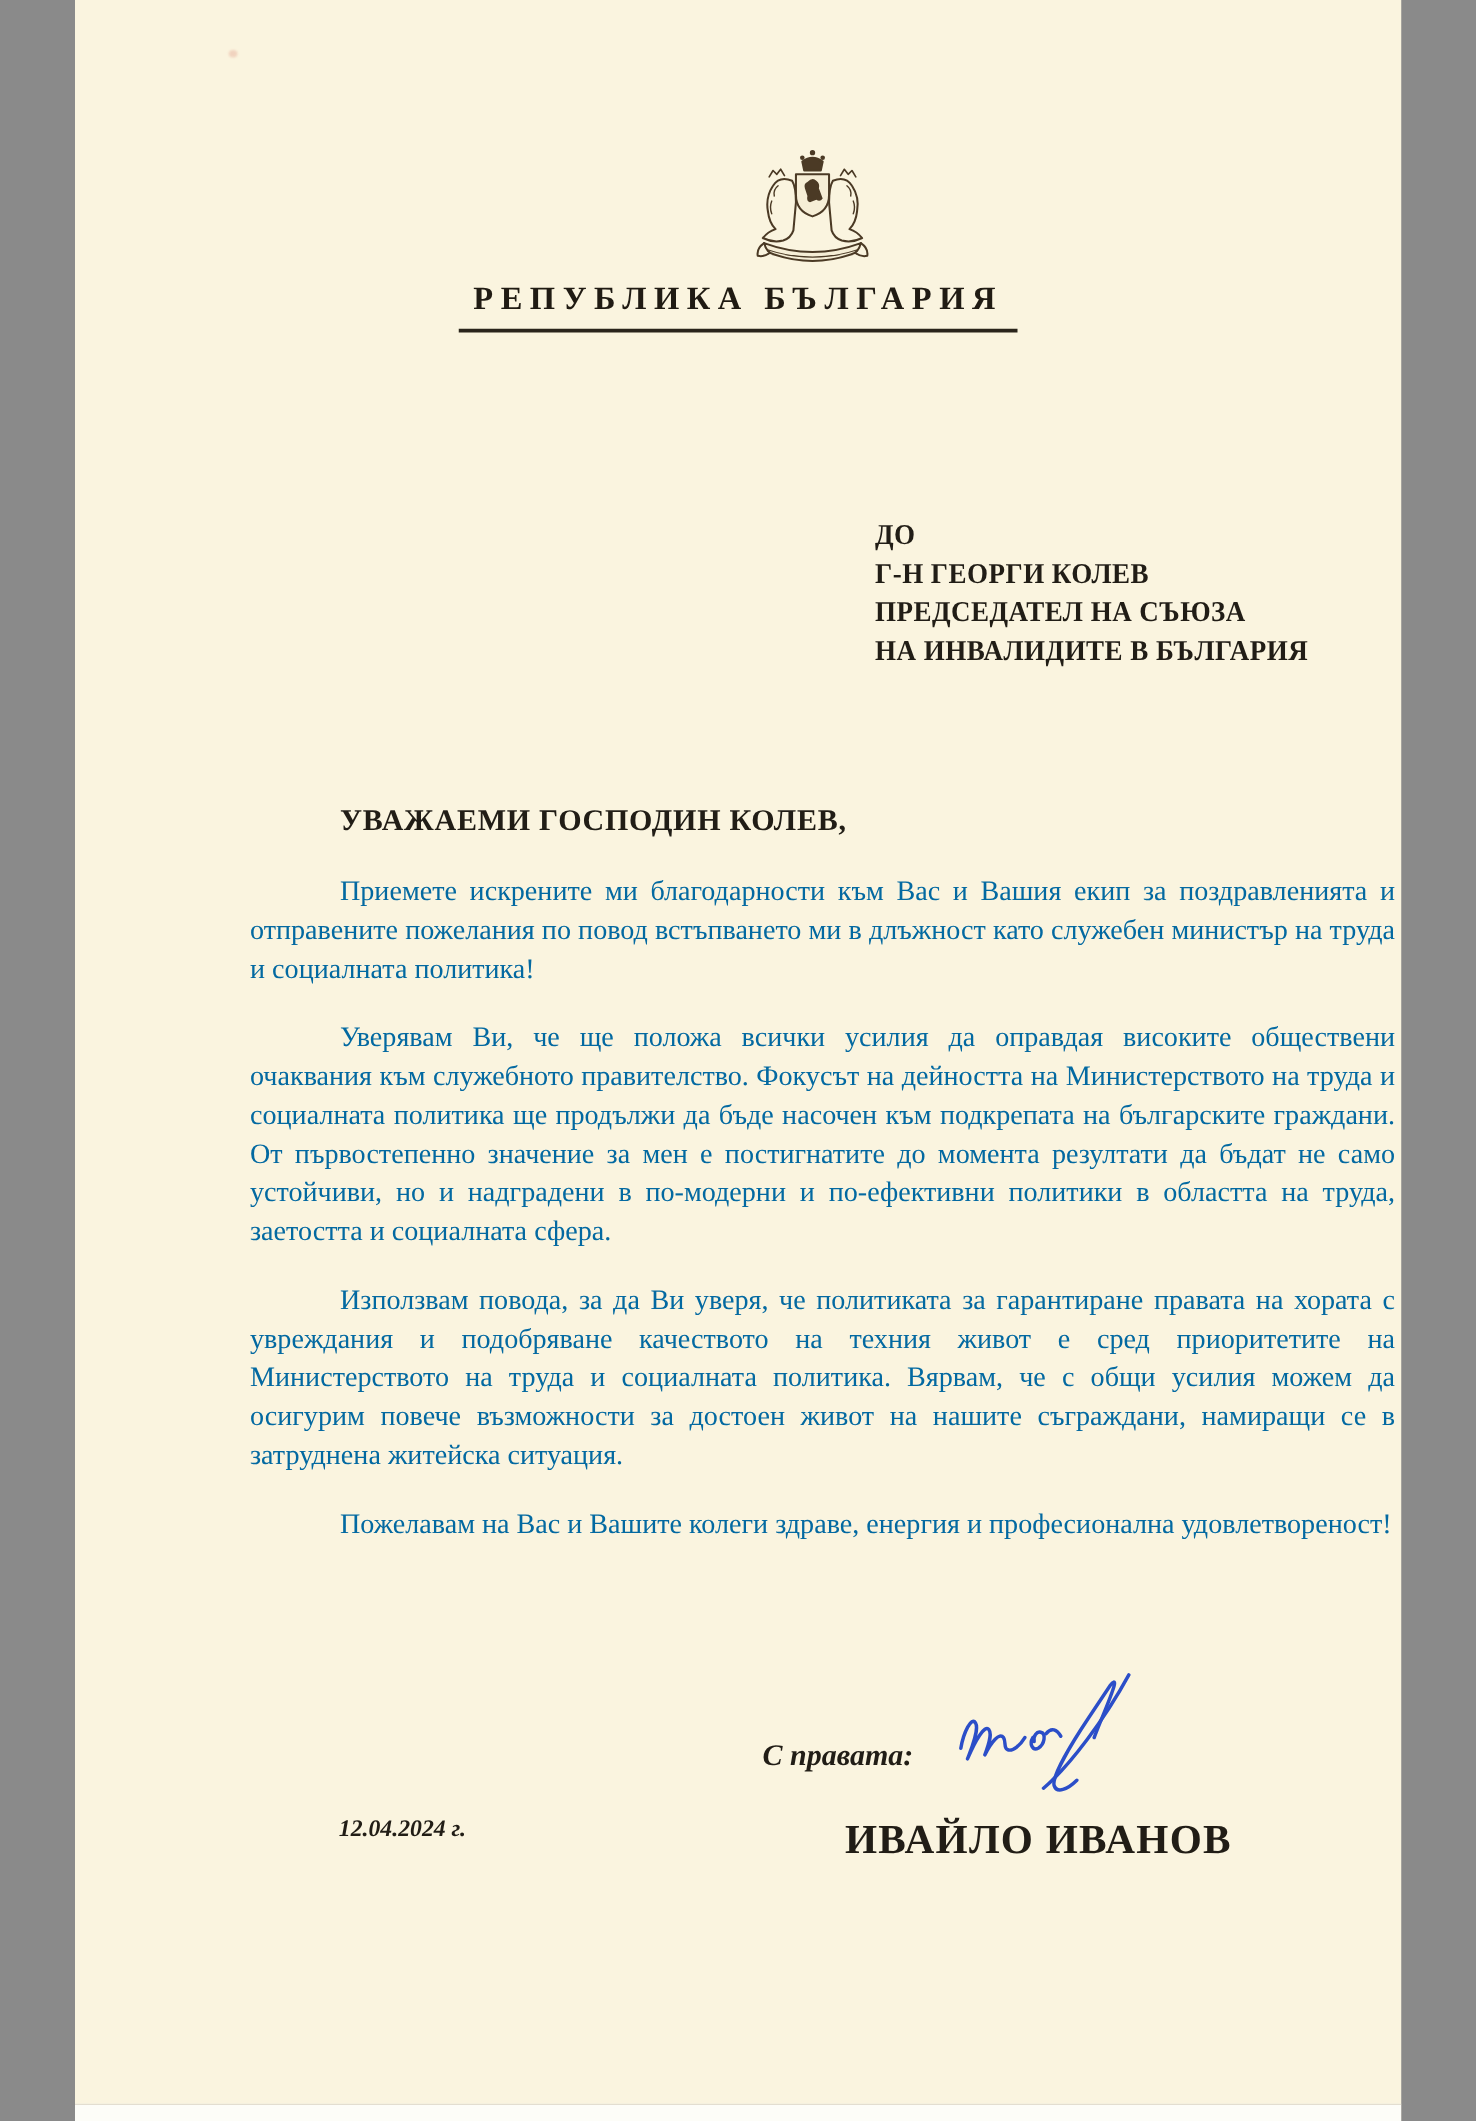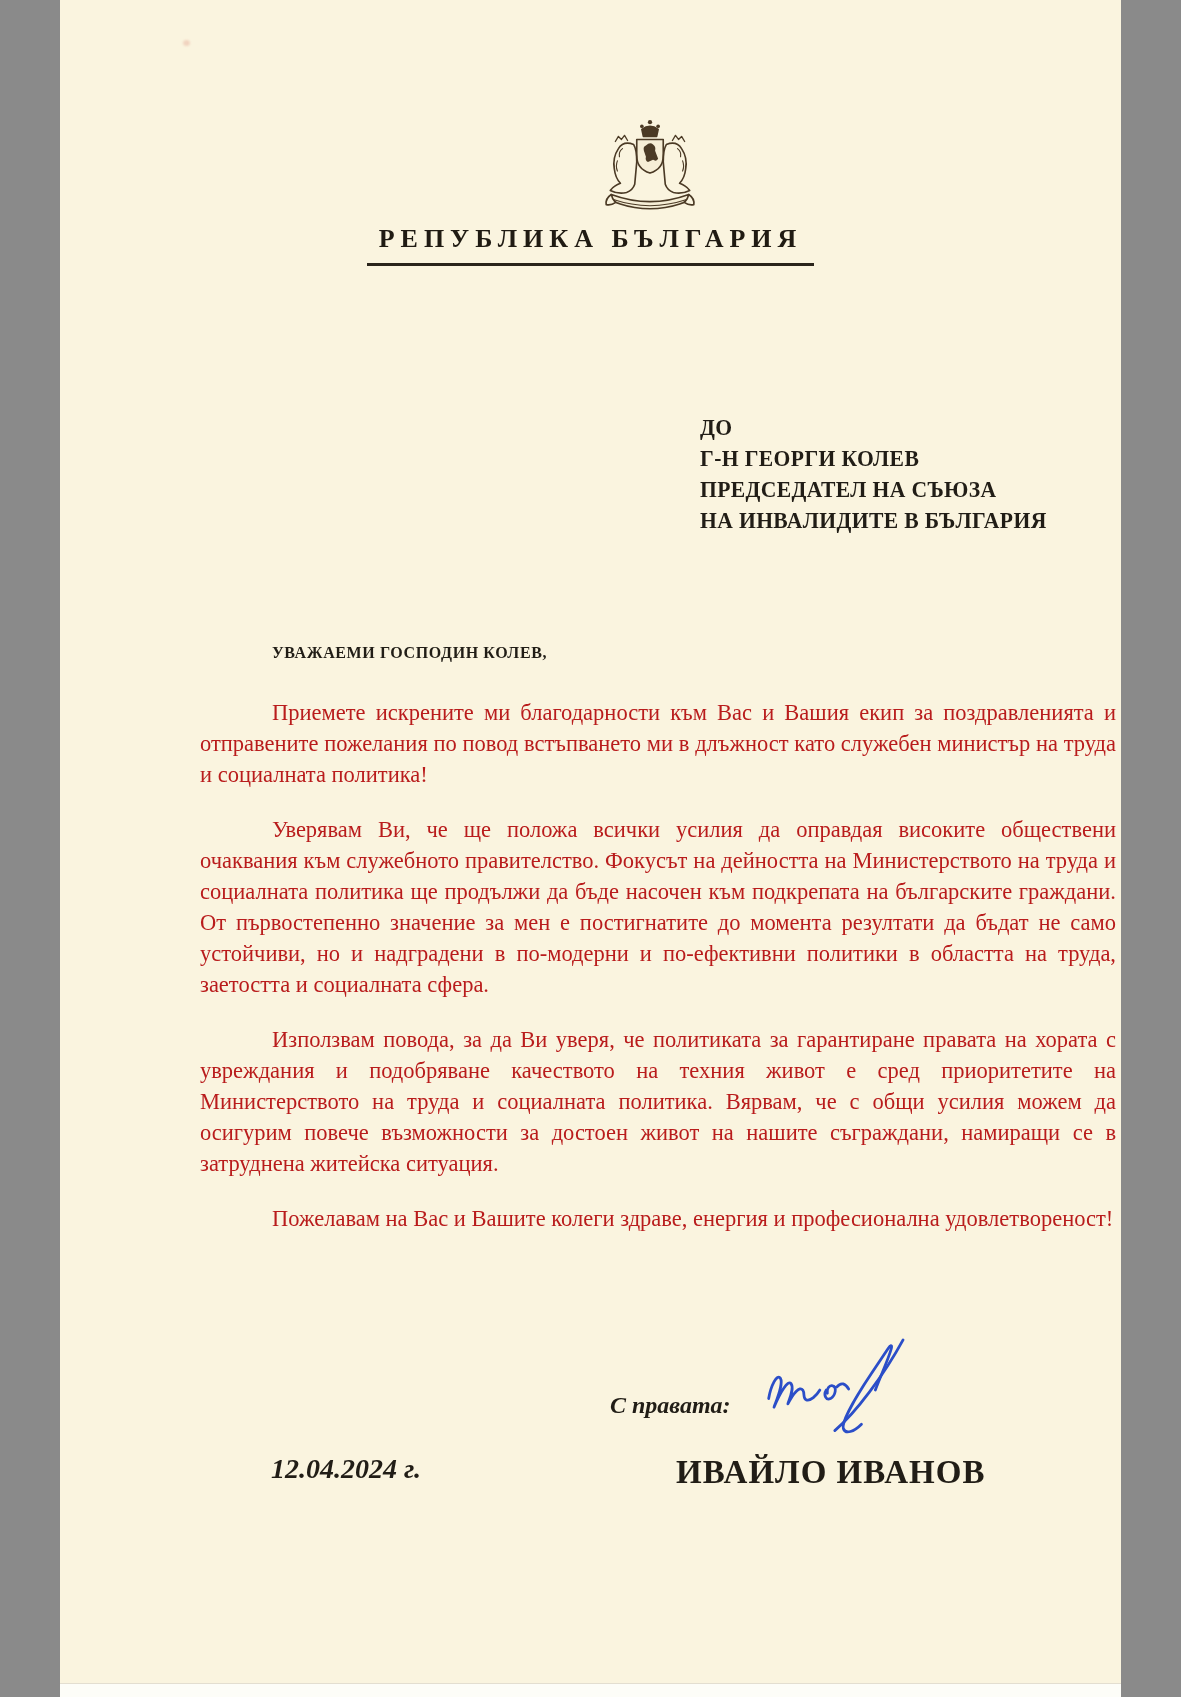--- a/index.html
+++ b/index.html
@@ -53,44 +53,44 @@
   }
   .recipient{
     position:absolute;left:640px;top:412px;
     font-size:23px;font-weight:bold;line-height:31px;
     letter-spacing:.4px;
     transform:scaleX(.94);transform-origin:left top;
   }
   .recipient div{white-space:nowrap;}
   .salutation{
     position:absolute;left:212px;top:644px;
-    font-size:16px;font-weight:bold;letter-spacing:.6px;
+    font-size:24px;font-weight:bold;letter-spacing:.6px;
     white-space:nowrap;
   }
   .letter-body{
     position:absolute;left:140px;top:697px;width:916px;
   }
   .letter-body p{
     margin:0 0 24px 0;
     font-size:22.5px;line-height:31px;
     text-align:justify;
     text-indent:72px;
-    color:#b91c1c;
+    color:#0369a1;
   }
   .closing-label{
     position:absolute;left:550px;top:1392px;
     font-size:24px;font-weight:bold;font-style:italic;
     white-space:nowrap;
   }
   .signature{
     position:absolute;left:698px;top:1330px;width:160px;height:118px;
   }
   .date-line{
     position:absolute;left:211px;top:1453px;
-    font-size:28px;font-weight:bold;font-style:italic;
+    font-size:19px;font-weight:bold;font-style:italic;
     white-space:nowrap;
     text-align:right;
   }
   .signer-name{
     position:absolute;left:616px;top:1454px;
     font-size:33px;font-weight:bold;letter-spacing:1px;
     white-space:nowrap;
   }
 </style>
 </head>

